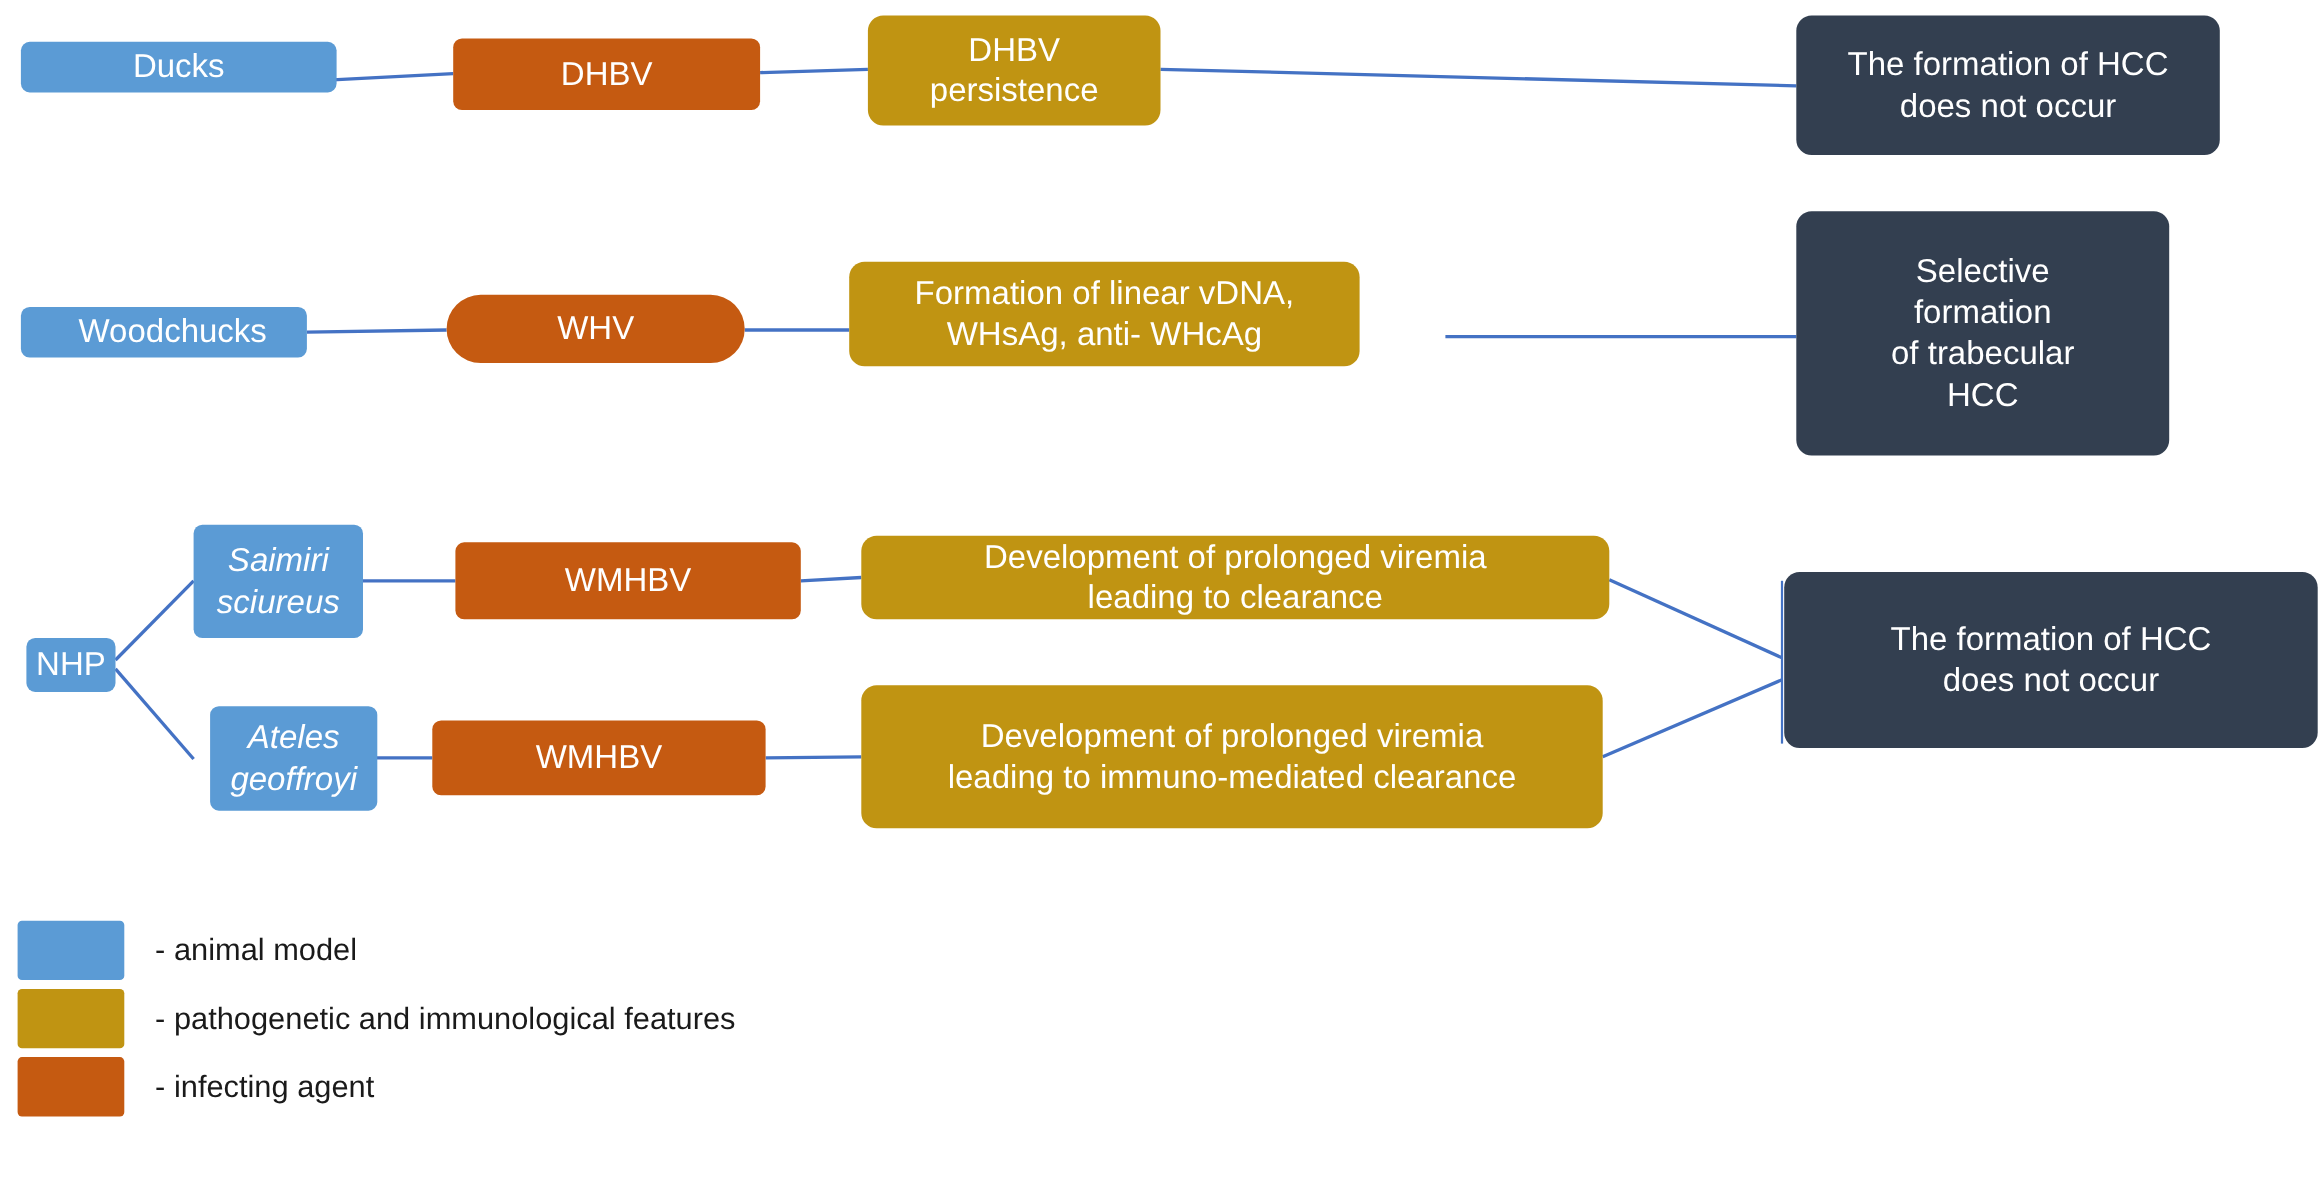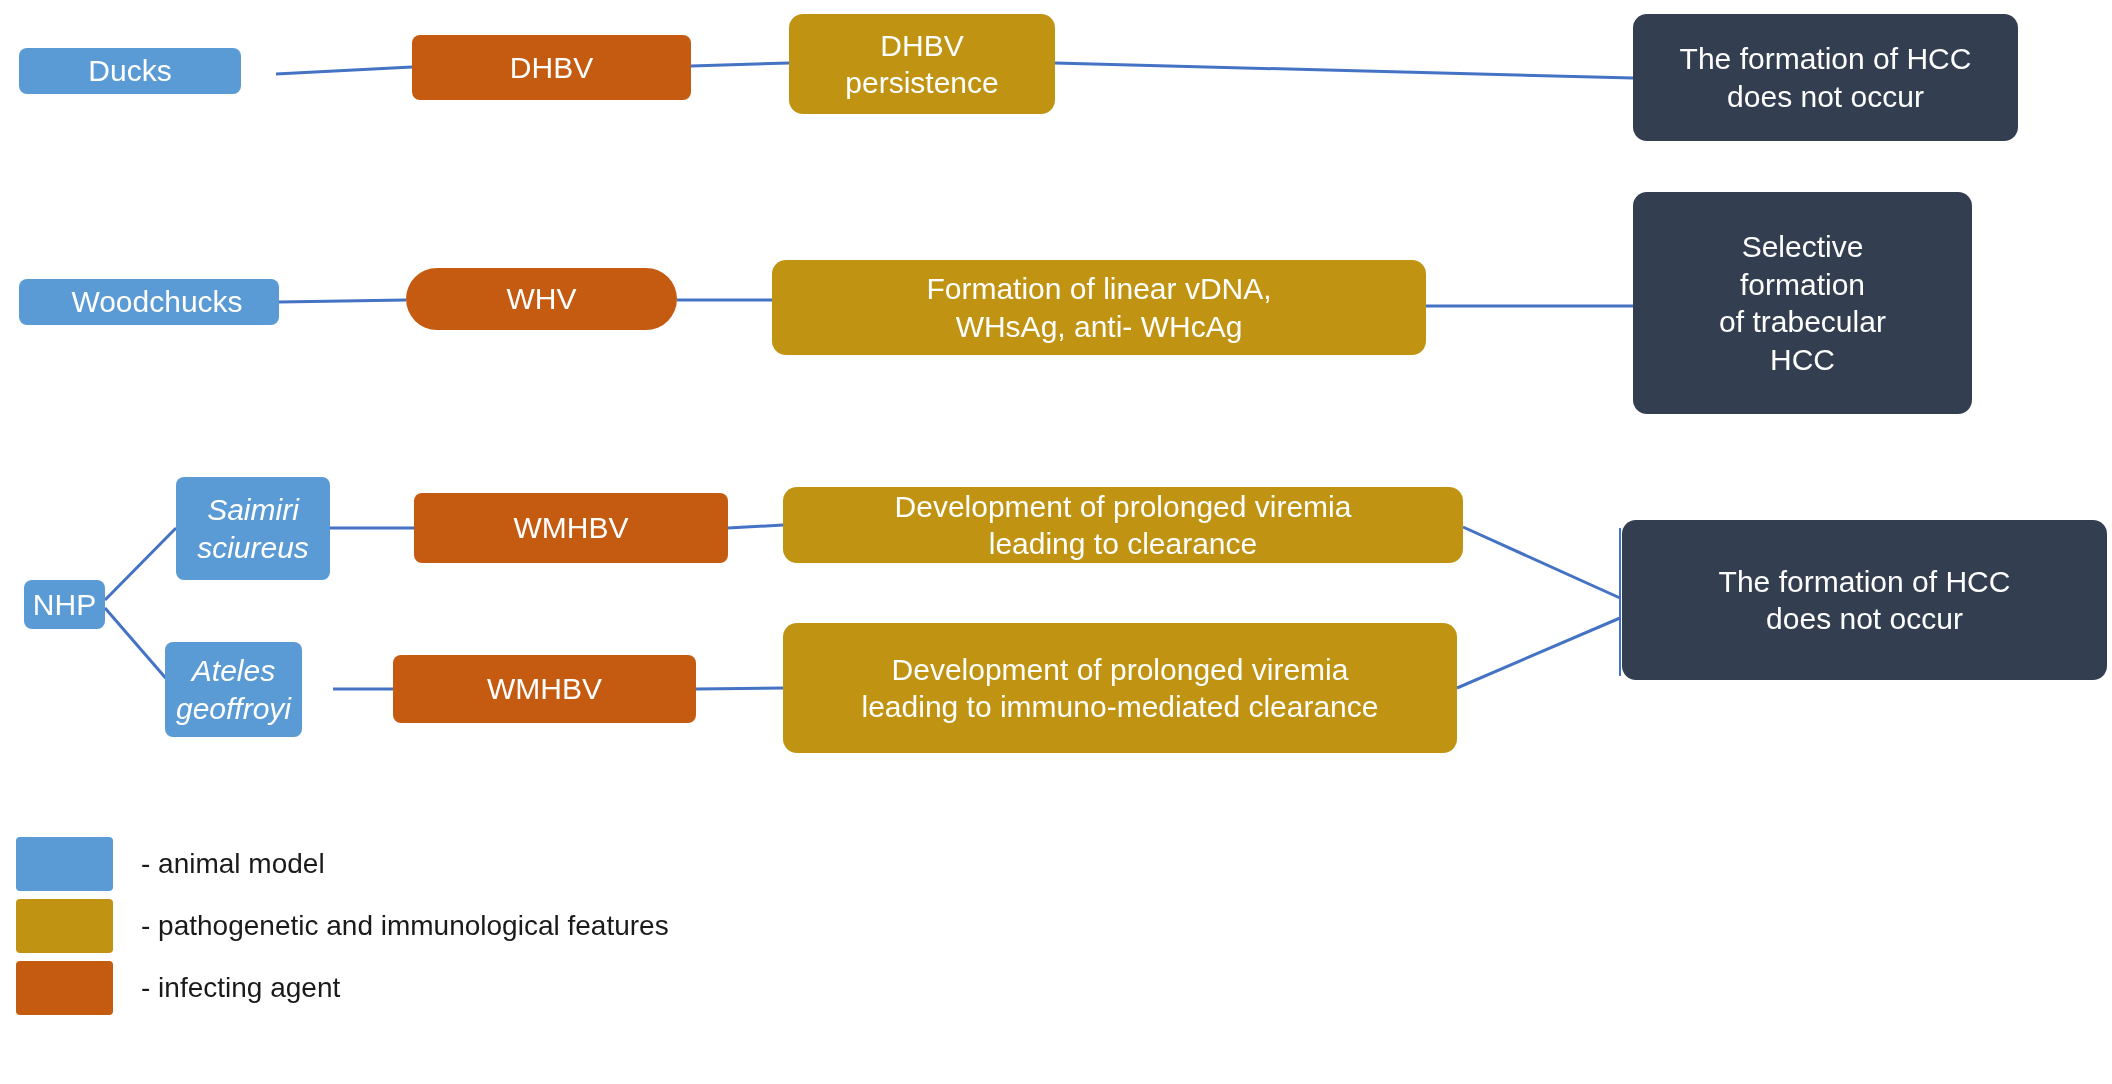--- a/index.html
+++ b/index.html
@@ -38,31 +38,31 @@
   }
   .c-model   { background: #5B9BD5; }
   .c-agent   { background: #C55A11; }
   .c-patho   { background: #C09412; }
   .c-morph   { background: #333F50; }
   .italic    { font-style: italic; }
   .r8  { border-radius: 8px; }
   .r14 { border-radius: 14px; }
 
   
-  .pos-ducks      { left: 19px;   top: 48px;  width: 222px; height: 46px; }
+  .pos-ducks      { left: 19px;   top: 38px;  width: 287px; height: 46px; }
   .pos-dhbv       { left: 412px;  top: 35px;  width: 279px; height: 65px; }
   .pos-dhbvp      { left: 789px;  top: 14px;  width: 266px; height: 100px; }
   .pos-hcc1       { left: 1633px; top: 14px;  width: 385px; height: 127px; }
   .pos-woodchucks { left: 19px;   top: 279px; width: 260px; height: 46px; padding-left: 26px; }
   .pos-whv        { left: 406px;  top: 268px; width: 271px; height: 62px; border-radius: 31px; }
-  .pos-vdna       { left: 772px;  top: 260px; width: 654px; height: 95px; }
+  .pos-vdna       { left: 772px;  top: 238px; width: 464px; height: 95px; }
   .pos-selective  { left: 1633px; top: 192px; width: 339px; height: 222px; }
   .pos-nhp        { left: 24px;   top: 580px; width: 81px;  height: 49px; padding: 0; }
   .pos-saimiri    { left: 176px;  top: 477px; width: 154px; height: 103px; }
-  .pos-ateles     { left: 165px;  top: 642px; width: 137px; height: 95px; }
+  .pos-ateles     { left: 191px;  top: 642px; width: 152px; height: 95px; }
   .pos-wmhbv1     { left: 414px;  top: 493px; width: 314px; height: 70px; }
   .pos-wmhbv2     { left: 393px;  top: 655px; width: 303px; height: 68px; }
   .pos-dev1       { left: 783px;  top: 487px; width: 680px; height: 76px; }
   .pos-dev2       { left: 783px;  top: 623px; width: 674px; height: 130px; }
   .pos-hcc3       { left: 1622px; top: 520px; width: 485px; height: 160px; }
 
   
   .legend {
     position: absolute;
     left: 16px;

